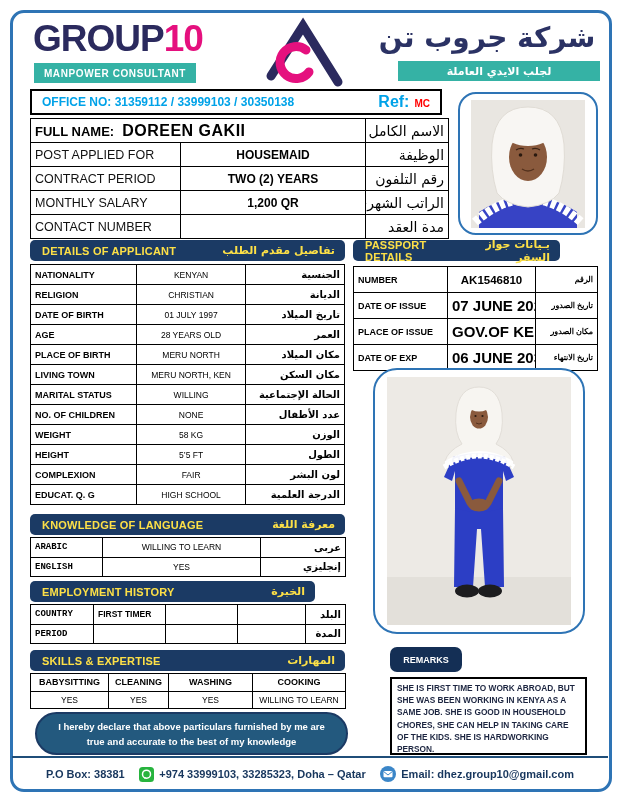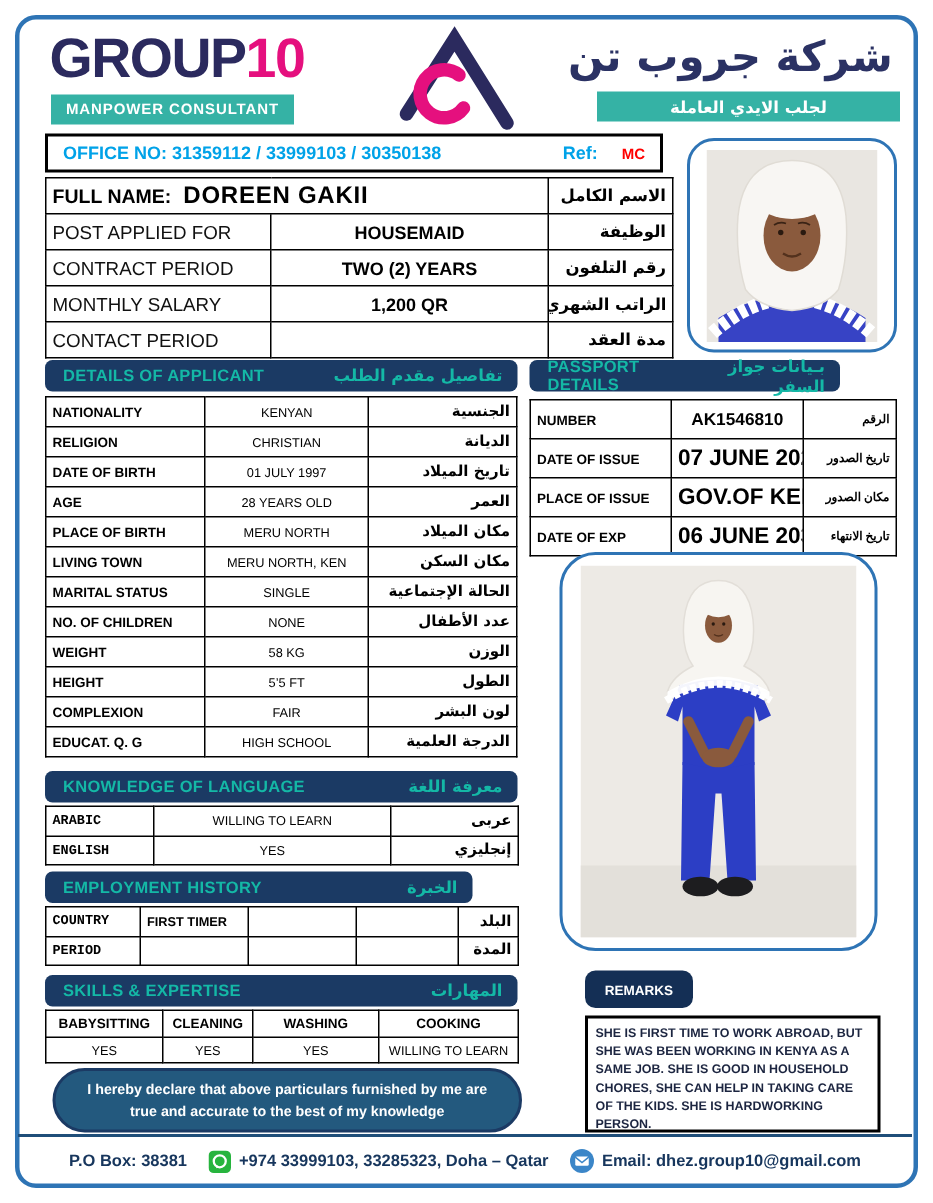--- a/index.html
+++ b/index.html
@@ -12,42 +12,42 @@
   .logo-line{left:33px;top:18px;font-size:37px;font-weight:800;letter-spacing:-1px;line-height:42px;}
   .logo-line .g{color:#2b2a5e;}
   .logo-line .n{color:#e5107e;}
   .logo-banner{left:34px;top:63px;width:162px;height:20px;background:#35b2a5;color:#fff;font-weight:bold;font-size:10px;letter-spacing:.6px;display:flex;align-items:center;justify-content:center;}
   .company-ar{left:372px;top:18px;width:230px;text-align:center;font-size:28px;font-weight:bold;color:#2b3264;line-height:40px;}
   .company-banner{left:398px;top:61px;width:202px;height:20px;background:#35b2a5;color:#fff;font-weight:bold;font-size:11px;display:flex;align-items:center;justify-content:center;}
 
   
   .office-box{left:30px;top:89px;width:412px;height:26px;border:2px solid #000;display:flex;align-items:center;justify-content:space-between;padding:0 10px;box-sizing:border-box;background:#fff;}
   .office-text{color:#00a2e8;font-weight:bold;font-size:12px;}
-  .ref-label{color:#00a2e8;font-weight:bold;font-size:12px;}
-  .ref-value{color:#f00;font-weight:bold;font-size:10px;margin-left:16px;}
+  .ref-label{color:#00a2e8;font-weight:bold;font-size:16px;}
+  .ref-value{color:#f00;font-weight:bold;font-size:10px;margin-left:5px;}
 
   
   .photo-frame{left:458px;top:92px;width:140px;height:143px;border:2px solid #2e74b5;border-radius:18px;display:flex;align-items:center;justify-content:center;background:#fff;box-sizing:border-box;}
   .body-frame{left:373px;top:368px;width:212px;height:266px;border:2px solid #2e74b5;border-radius:24px;display:flex;align-items:center;justify-content:center;background:#fff;box-sizing:border-box;}
 
   
   table{border-collapse:collapse;table-layout:fixed;width:100%;}
   td{border:1.5px solid #000;padding:0 4px;overflow:hidden;white-space:nowrap;vertical-align:middle;}
 
   
   .main-table{left:30px;top:118px;width:418px;}
   .main-table td{height:23px;}
   .mt-namecell{font-size:13px;font-weight:bold;height:25px;}
   .mt-name{font-size:16px;font-weight:800;letter-spacing:.5px;margin-left:8px;}
   .mt-label{font-size:12.5px;color:#111;}
   .mt-value{font-size:12px;font-weight:bold;text-align:center;}
-  .mt-ar{font-size:11px;font-weight:bold;text-align:right;}
-
-  
-  .bar{height:21px;background:#1b3a64;border-radius:5px;color:#14b8a6;display:flex;align-items:center;justify-content:space-between;padding:0 10px 0 12px;box-sizing:border-box;}
+  .mt-ar{font-size:14px;font-weight:normal;text-align:right;}
+
+  
+  .bar{height:21px;background:#1b3a64;border-radius:5px;color:#fde047;display:flex;align-items:center;justify-content:space-between;padding:0 10px 0 12px;box-sizing:border-box;}
   .bar .en{font-weight:bold;font-size:11px;letter-spacing:.2px;}
   .bar .art{font-weight:bold;font-size:11px;}
 
   
   .app-table{left:30px;top:264px;width:315px;}
   .app-table td{height:19px;}
   .a-label{font-weight:bold;font-size:9px;}
   .a-value{font-size:8.5px;text-align:center;}
   .a-ar{font-weight:bold;font-size:10px;text-align:right;}
 
@@ -150,21 +150,21 @@
       <td class="mt-label">CONTRACT PERIOD</td>
       <td class="mt-value">TWO (2) YEARS</td>
       <td class="mt-ar ar" dir="rtl">رقم التلفون</td>
     </tr>
     <tr>
       <td class="mt-label">MONTHLY SALARY</td>
       <td class="mt-value">1,200 QR</td>
       <td class="mt-ar ar" dir="rtl">الراتب الشهري</td>
     </tr>
     <tr>
-      <td class="mt-label">CONTACT PERIOD</td>
+      <td class="mt-label">CONTACT NUMBER</td>
       <td class="mt-value"></td>
       <td class="mt-ar ar" dir="rtl">مدة العقد</td>
     </tr>
   </tbody>
     </table>
 </div>
 
 <div class="abs bar" style="left:30px;top:240px;width:315px;">
   <span class="en">DETAILS OF APPLICANT</span>
   <span class="art ar" dir="rtl">تفاصيل مقدم الطلب</span>
@@ -202,21 +202,21 @@
           <td class="a-value">MERU NORTH</td>
           <td class="a-ar ar" dir="rtl">مكان الميلاد</td>
         </tr>
     <tr>
           <td class="a-label">LIVING TOWN</td>
           <td class="a-value">MERU NORTH, KEN</td>
           <td class="a-ar ar" dir="rtl">مكان السكن</td>
         </tr>
     <tr>
           <td class="a-label">MARITAL STATUS</td>
-          <td class="a-value">SINGLE</td>
+          <td class="a-value">WILLING</td>
           <td class="a-ar ar" dir="rtl">الحالة الإجتماعية</td>
         </tr>
     <tr>
           <td class="a-label">NO. OF CHILDREN</td>
           <td class="a-value">NONE</td>
           <td class="a-ar ar" dir="rtl">عدد الأطفال</td>
         </tr>
     <tr>
           <td class="a-label">WEIGHT</td>
           <td class="a-value">58 KG</td>

